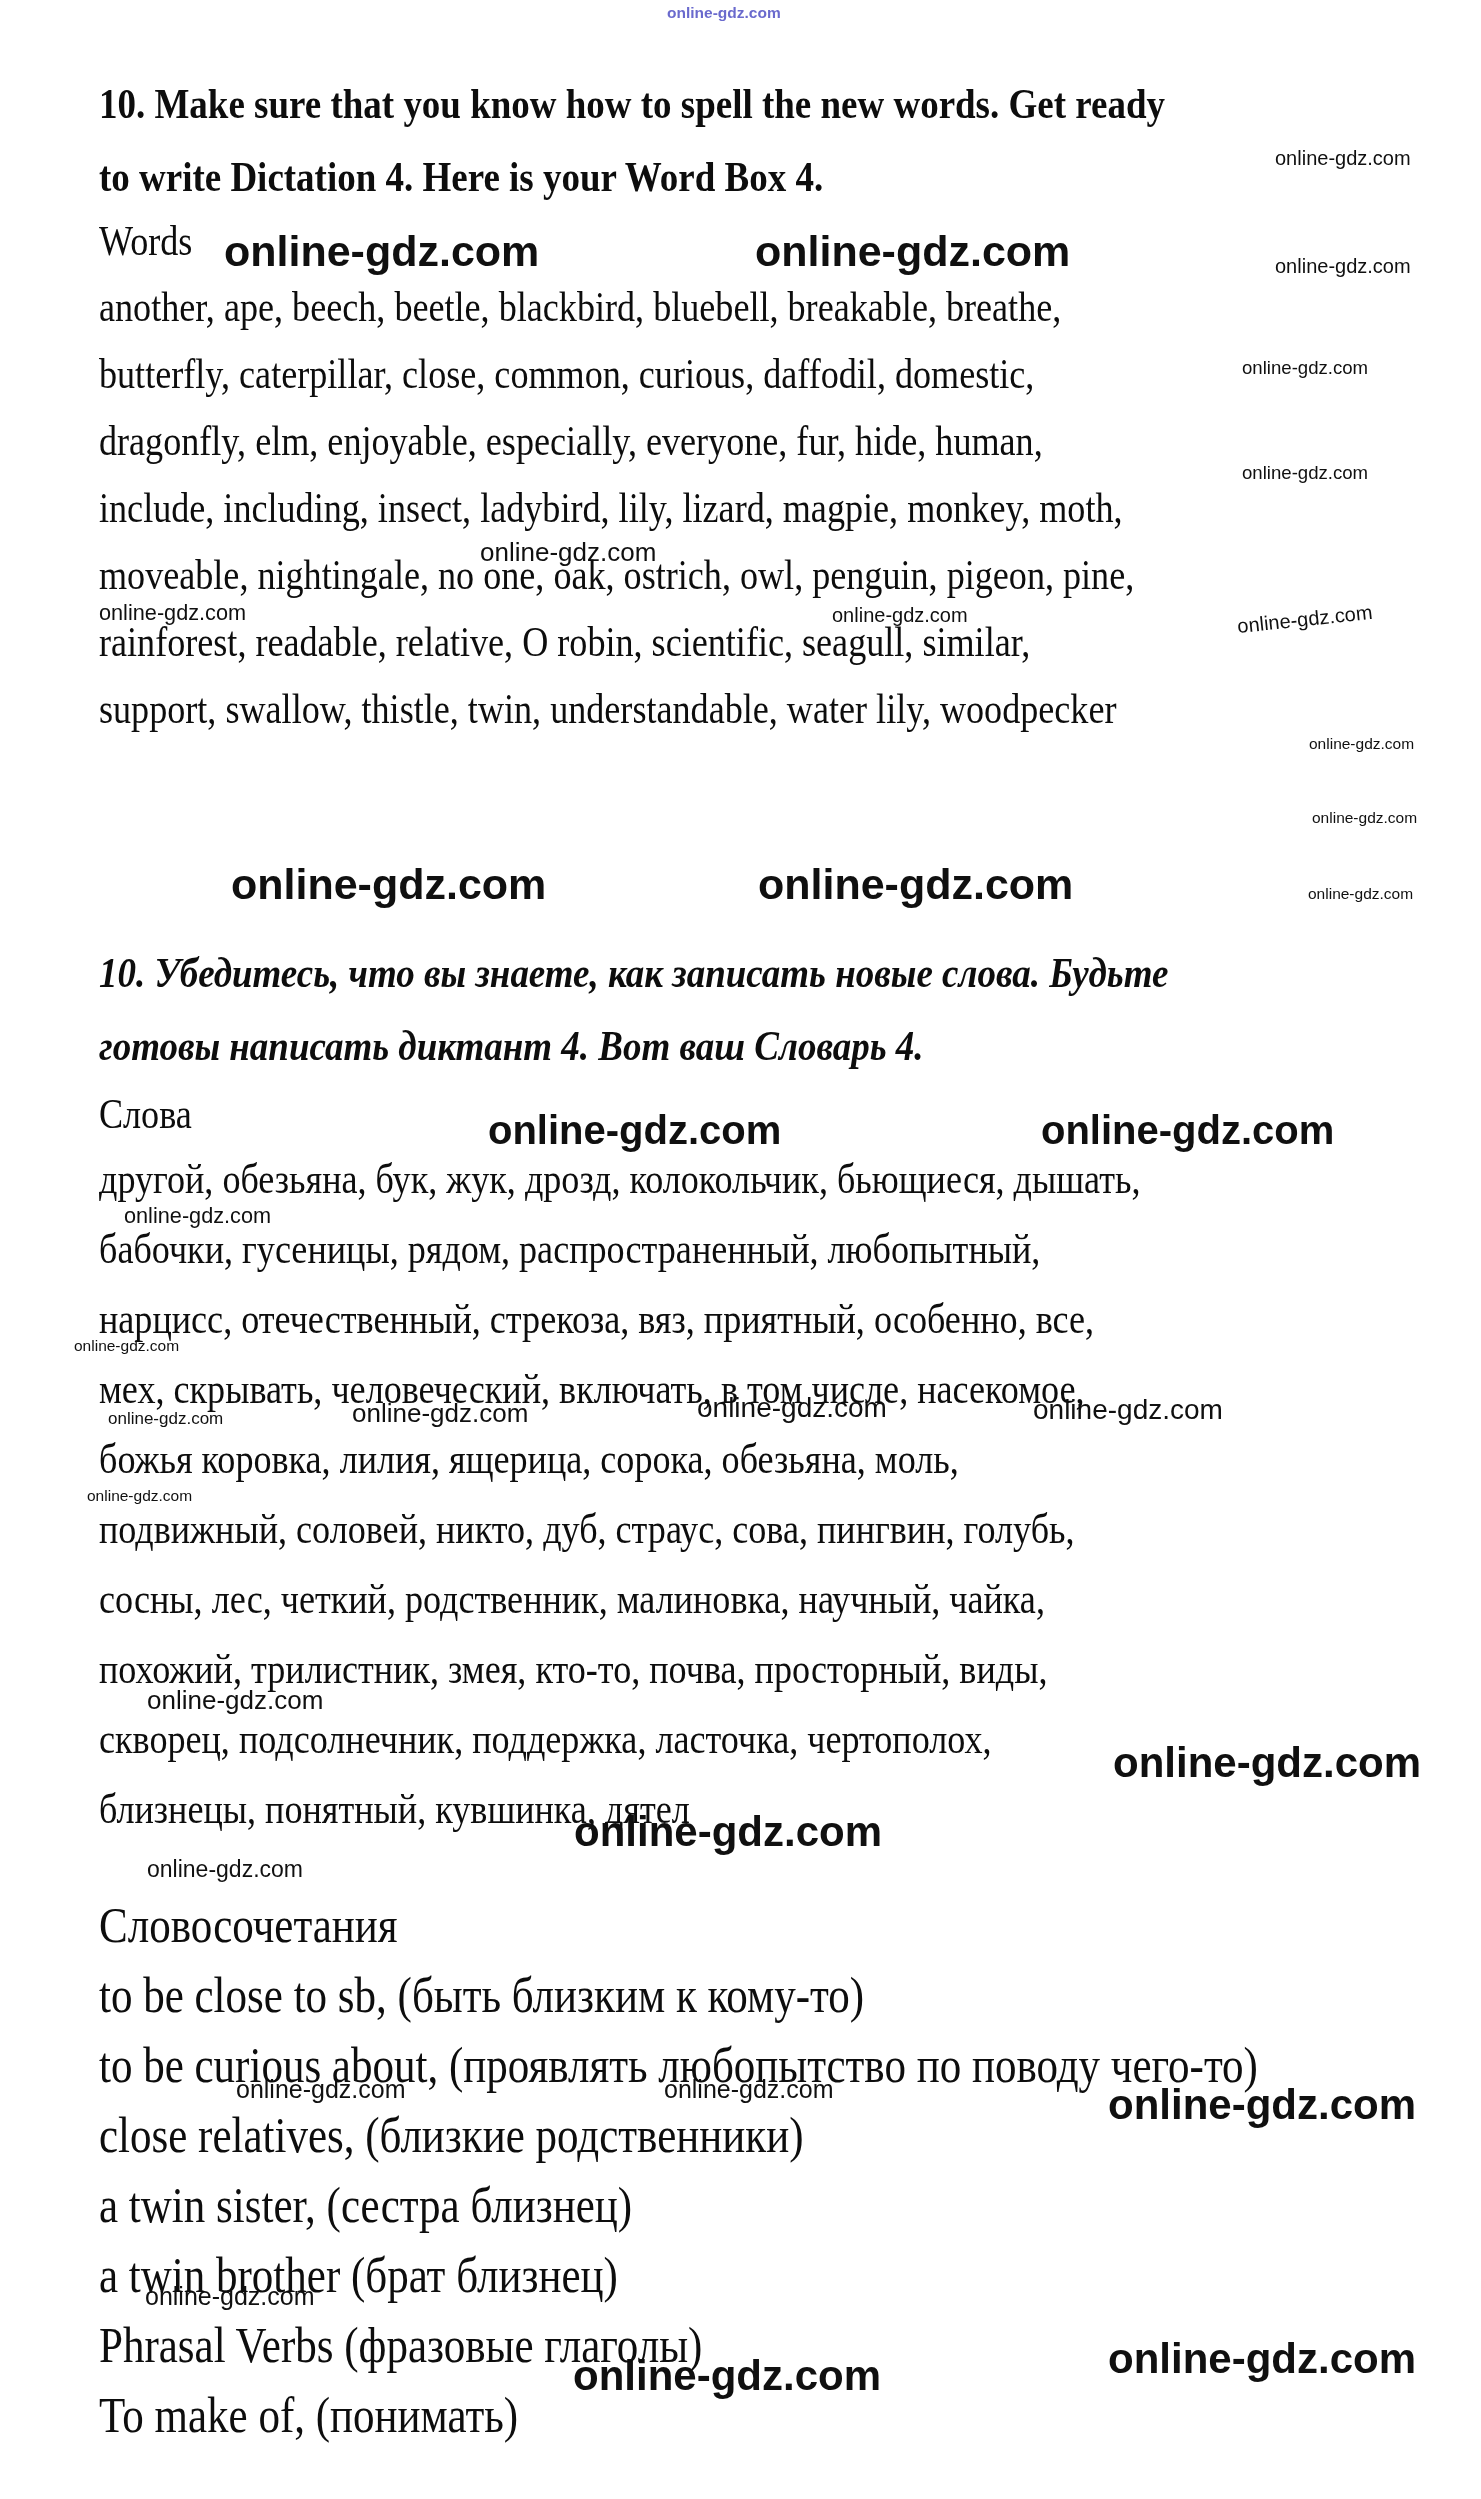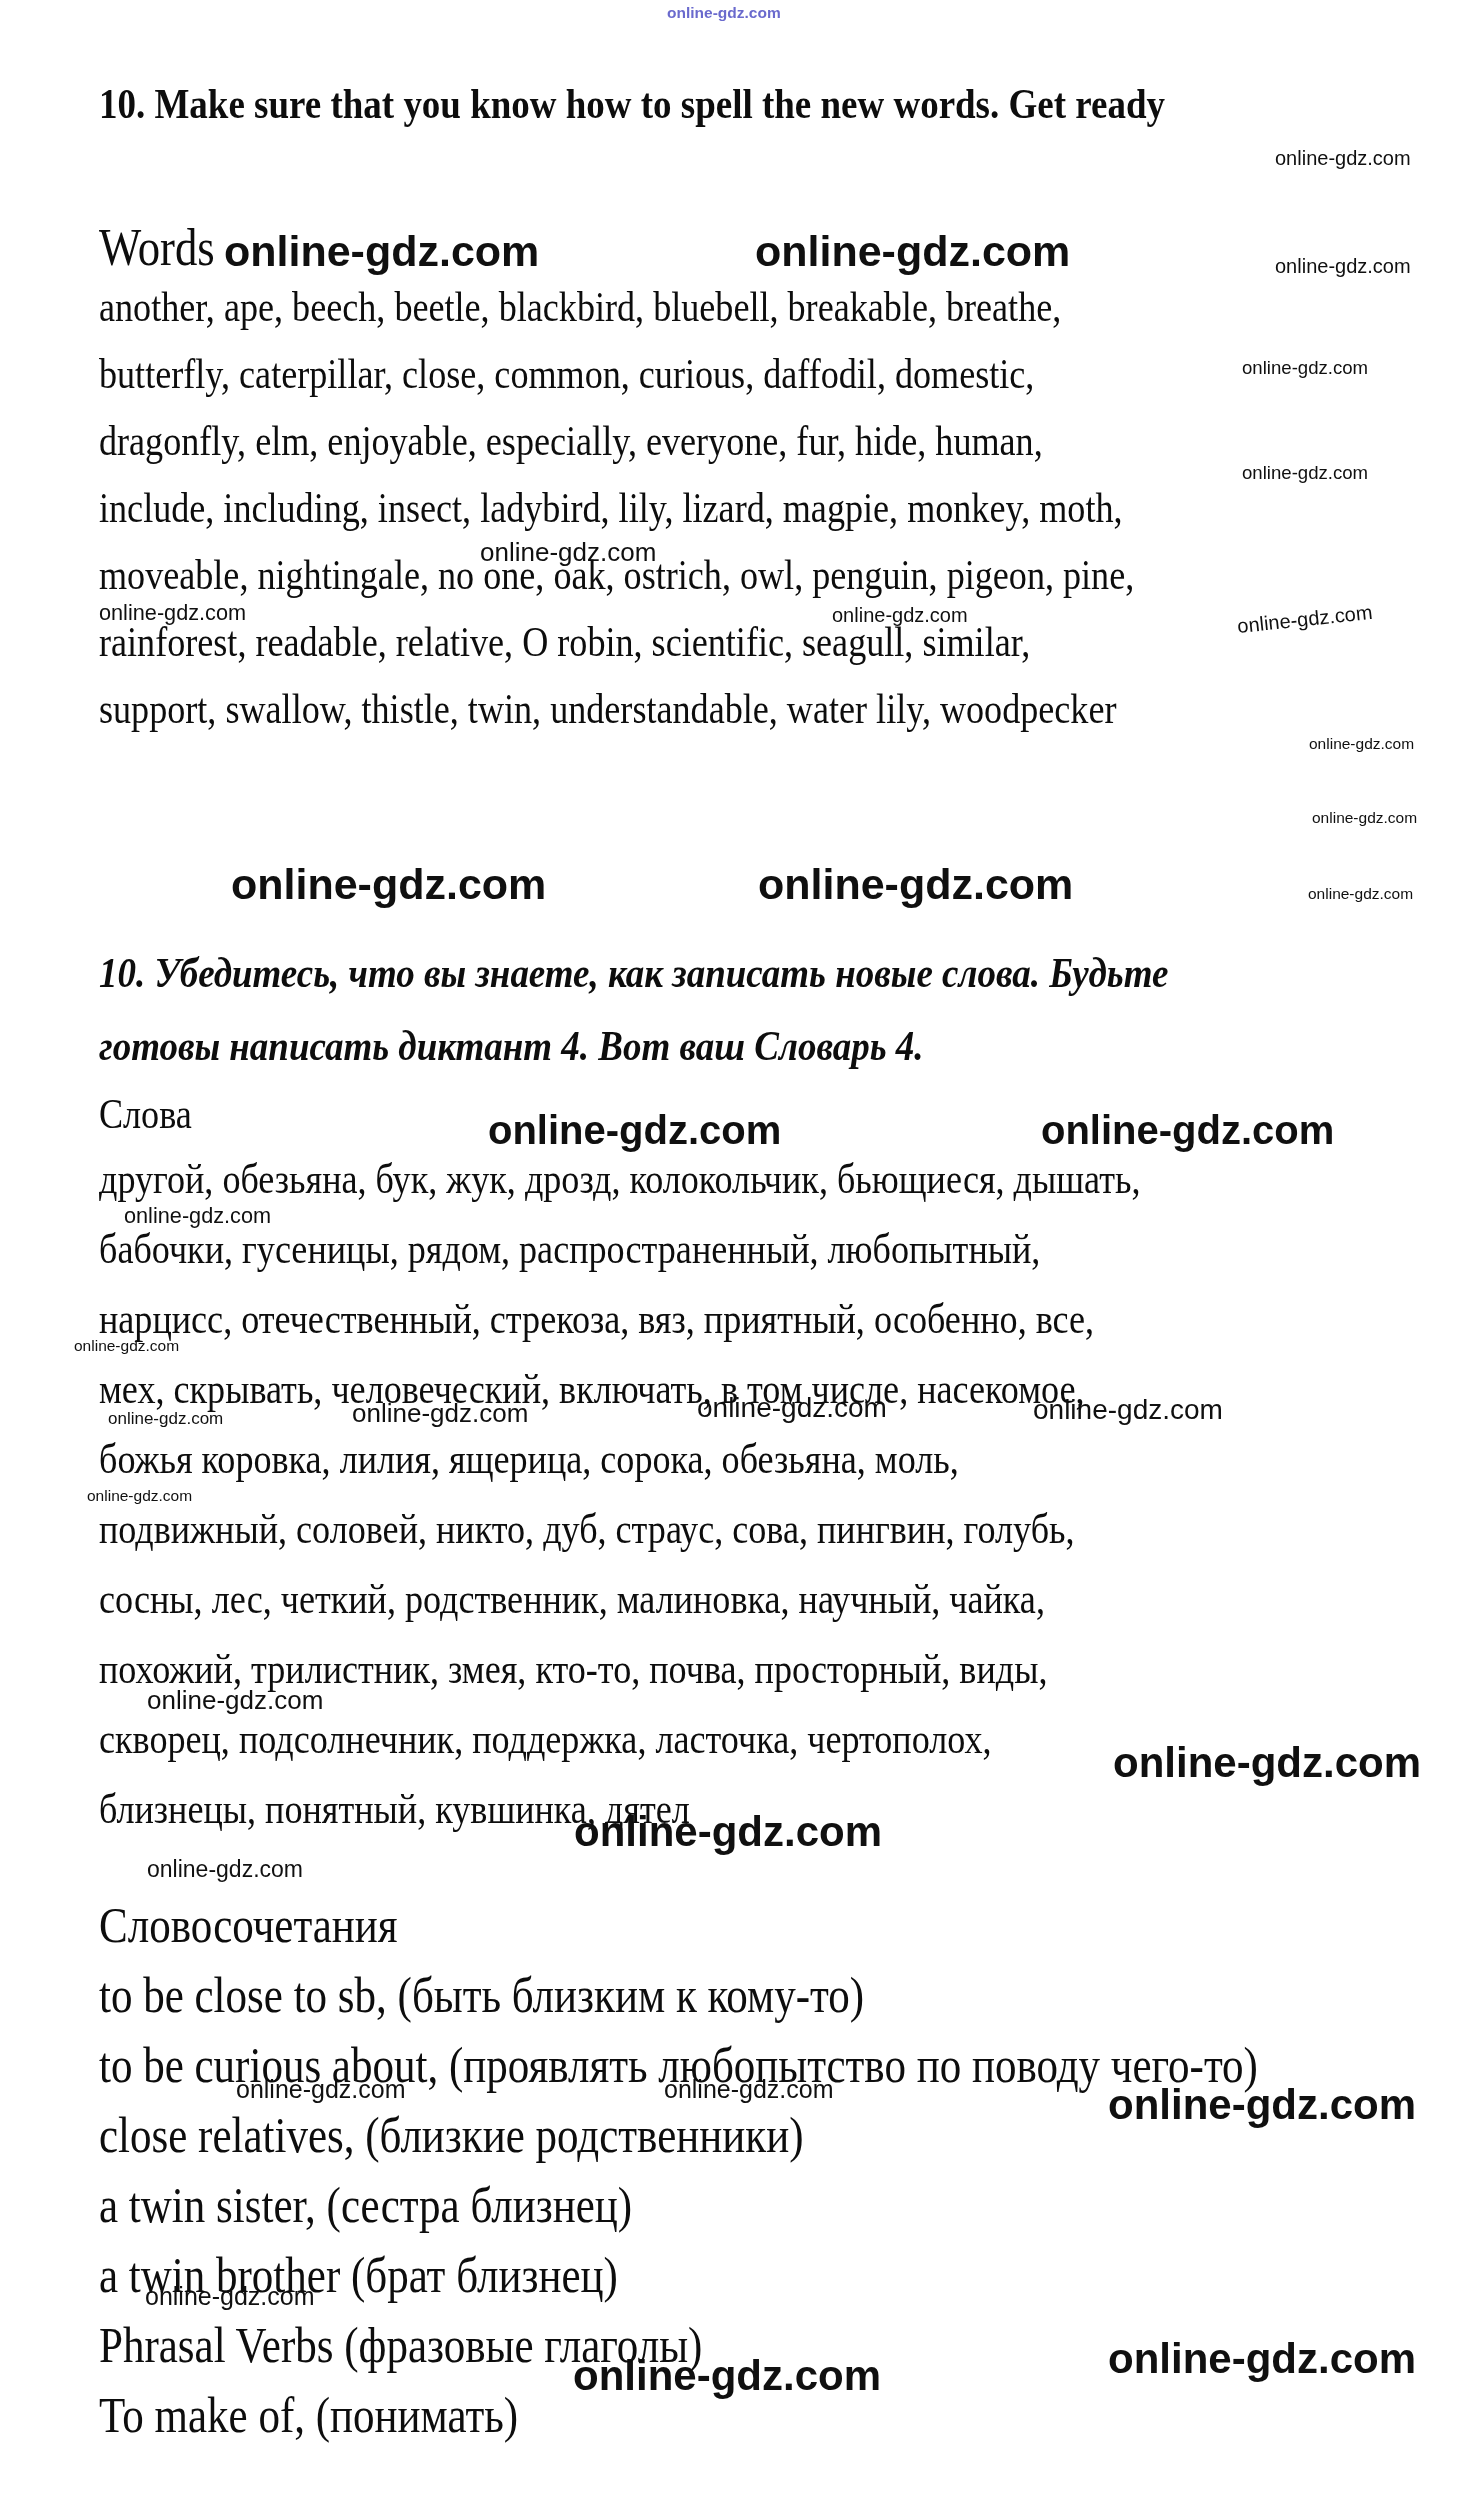--- a/index.html
+++ b/index.html
@@ -15,21 +15,21 @@
   
   .block { position: absolute; left: 99px; white-space: nowrap; }
   .tline { white-space: nowrap; }
   .cond {
     display: inline-block;
     transform: scaleX(0.86);
     transform-origin: 0 50%;
     white-space: nowrap;
   }
   #heading-en   { top: 67px;   font-size: 43px; line-height: 73px; font-weight: bold; }
-  #words-label-en { top: 214px; font-size: 52px; line-height: 67px; }
+  #words-label-en { top: 208px; font-size: 42px; line-height: 67px; }
   #words-en     { top: 274px;  font-size: 42px; line-height: 67px; }
   #heading-ru   { top: 936px; font-size: 43px; line-height: 73px; font-weight: bold; font-style: italic; }
   #words-label-ru { top: 1080px; font-size: 42px; line-height: 68px; text-decoration: underline; }
   #words-ru     { top: 1144px; font-size: 42px; line-height: 70px; }
   #phrases      { top: 1890px; font-size: 50px; line-height: 70px; }
   
   .wm {
     position: absolute;
     font-family: "Liberation Sans", sans-serif;
     color: #101010;
@@ -77,20 +77,21 @@
       <div class="wm" style="left: 236px; top: 2076px; font-size: 25px;">online-gdz.com</div>
       <div class="wm" style="left: 664px; top: 2076px; font-size: 25px;">online-gdz.com</div>
       <div class="wm wm-bold" style="left: 1108px; top: 2082px; font-size: 42px;">online-gdz.com</div>
       <div class="wm" style="left: 145px; top: 2283px; font-size: 25px;">online-gdz.com</div>
       <div class="wm wm-bold" style="left: 1108px; top: 2336px; font-size: 42px;">online-gdz.com</div>
       <div class="wm wm-bold" style="left: 573px; top: 2353px; font-size: 42px;">online-gdz.com</div>
     </div>
 
   <section class="block" id="heading-en">
       <div class="tline"><span class="cond">10. Make sure that you know how to spell the new words. Get ready</span></div>
+      <div class="tline"><span class="cond">to write Dictation 4. Here is your Word Box 4.</span></div>
     </section>
 
   <div class="block tline" id="words-label-en">
     <span class="cond">Words</span>
   </div>
 
   <section class="block" id="words-en">
       <div class="tline"><span class="cond">another, ape, beech, beetle, blackbird, bluebell, breakable, breathe,</span></div>
       <div class="tline"><span class="cond">butterfly, caterpillar, close, common, curious, daffodil, domestic,</span></div>
       <div class="tline"><span class="cond">dragonfly, elm, enjoyable, especially, everyone, fur, hide, human,</span></div>

